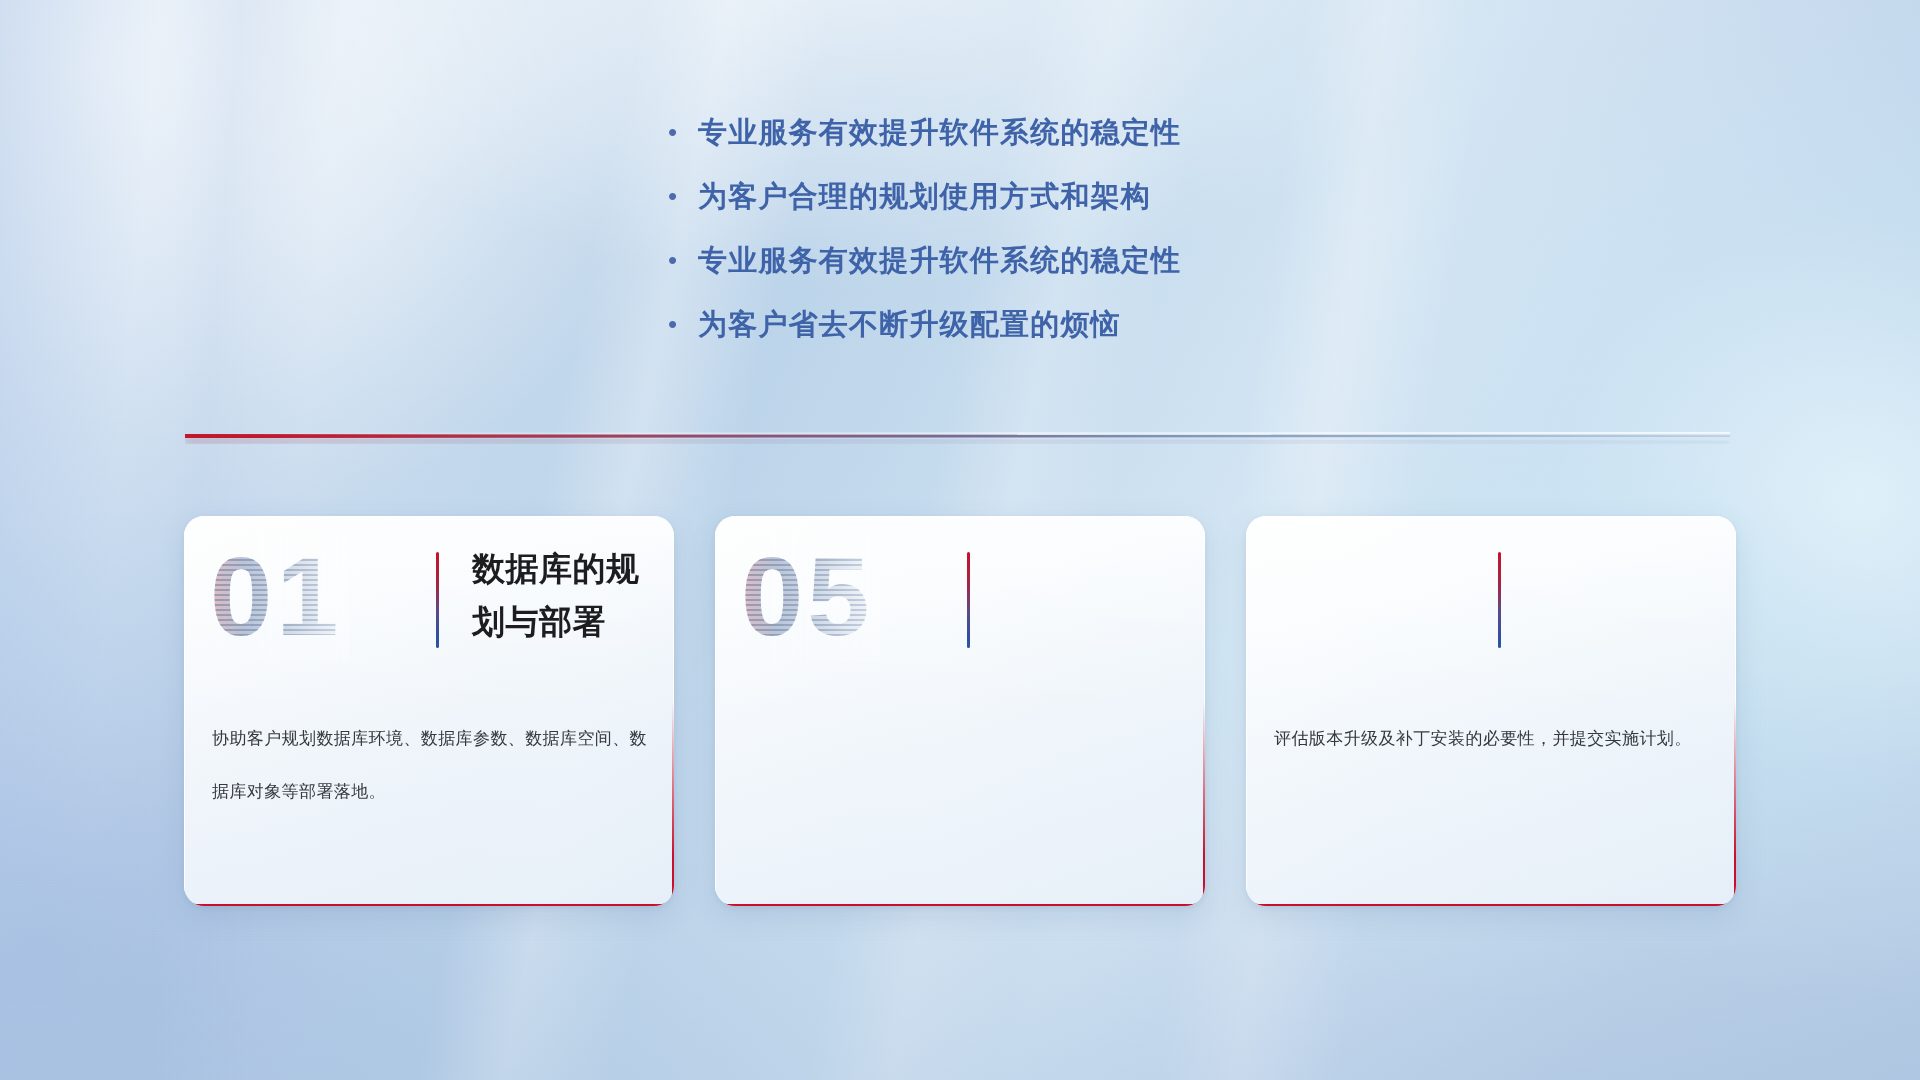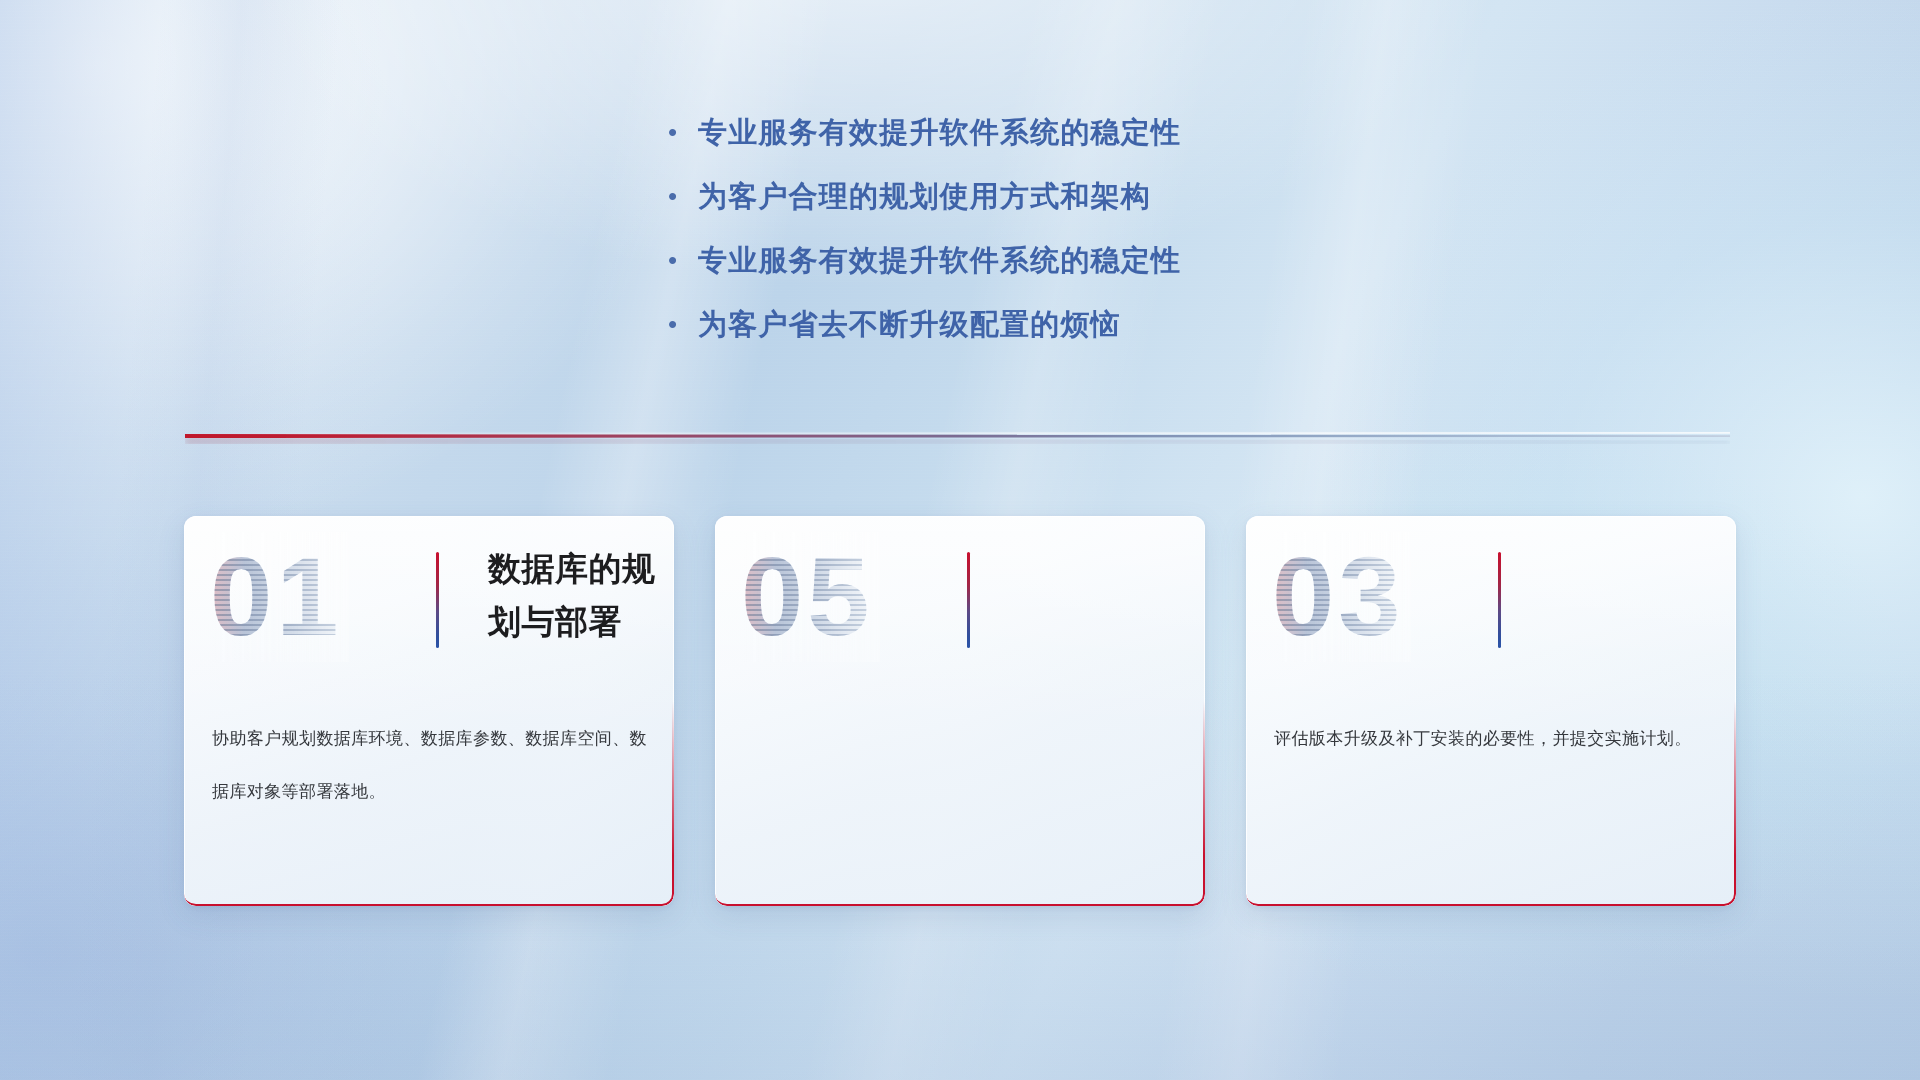--- a/index.html
+++ b/index.html
@@ -160,21 +160,21 @@
 
   
   #cards{
     position:absolute;left:184px;top:516px;
     width:1552px;height:400px;
     display:flex;justify-content:space-between;
   }
   .card{
     position:relative;
     width:490px;height:390px;
-    border-radius:12px;
+    border-radius:20px;
     background:linear-gradient(160deg,
       rgba(255,255,255,.96) 0%,
       rgba(250,252,254,.95) 28%,
       rgba(241,246,251,.94) 58%,
       rgba(233,241,249,.93) 100%);
     box-shadow:
       0 2px 5px rgba(80,110,150,.10),
       0 10px 28px rgba(70,100,145,.13);
     overflow:hidden;
   }
@@ -247,21 +247,20 @@
     width:3px;height:96px;
     background:linear-gradient(180deg,#c8102e 0%,#a32545 34%,#5c4a86 62%,#2f4f9e 88%,#2b54a8 100%);
     border-radius:2px;
   }
   .card-title{
     position:absolute;left:288px;top:26px;width:184px;
     font-size:33px;line-height:53px;
     font-weight:700;
     color:#1d1d1f;
     letter-spacing:.5px;
-    margin-left:16px;
   }
   .card-body{
     position:absolute;left:28px;right:24px;top:196px;
     font-size:17px;
     line-height:53px;
     color:#35383d;
     letter-spacing:.4px;
   }
 </style>
 </head>
@@ -332,21 +331,20 @@
         <div class="ghost-num">05</div>
         <div class="head-rule"></div>
       </div>
     </div>
 
     <div class="card">
       <div class="card-sheen"></div>
       <div class="card-edge"></div>
       <div class="card-accent"></div>
       <div class="card-head">
-        <div class="ghost-num">03</div>
         <div class="head-rule"></div>
       </div>
       <div class="card-body">评估版本升级及补丁安装的必要性，并提交实施计划。</div>
     </div>
 
   </div>
 
 </div>
 
 </body></html>

